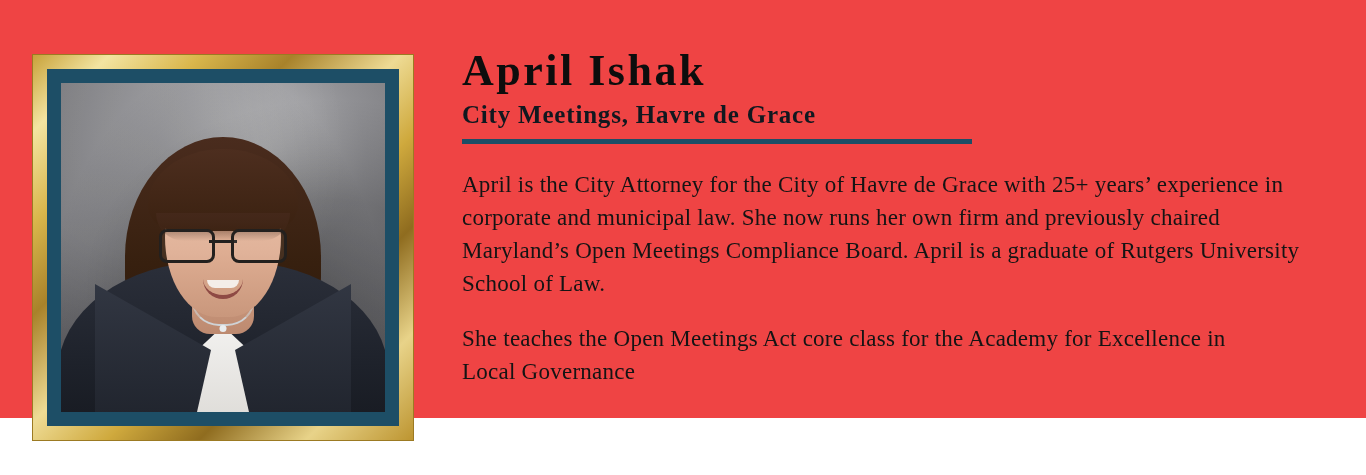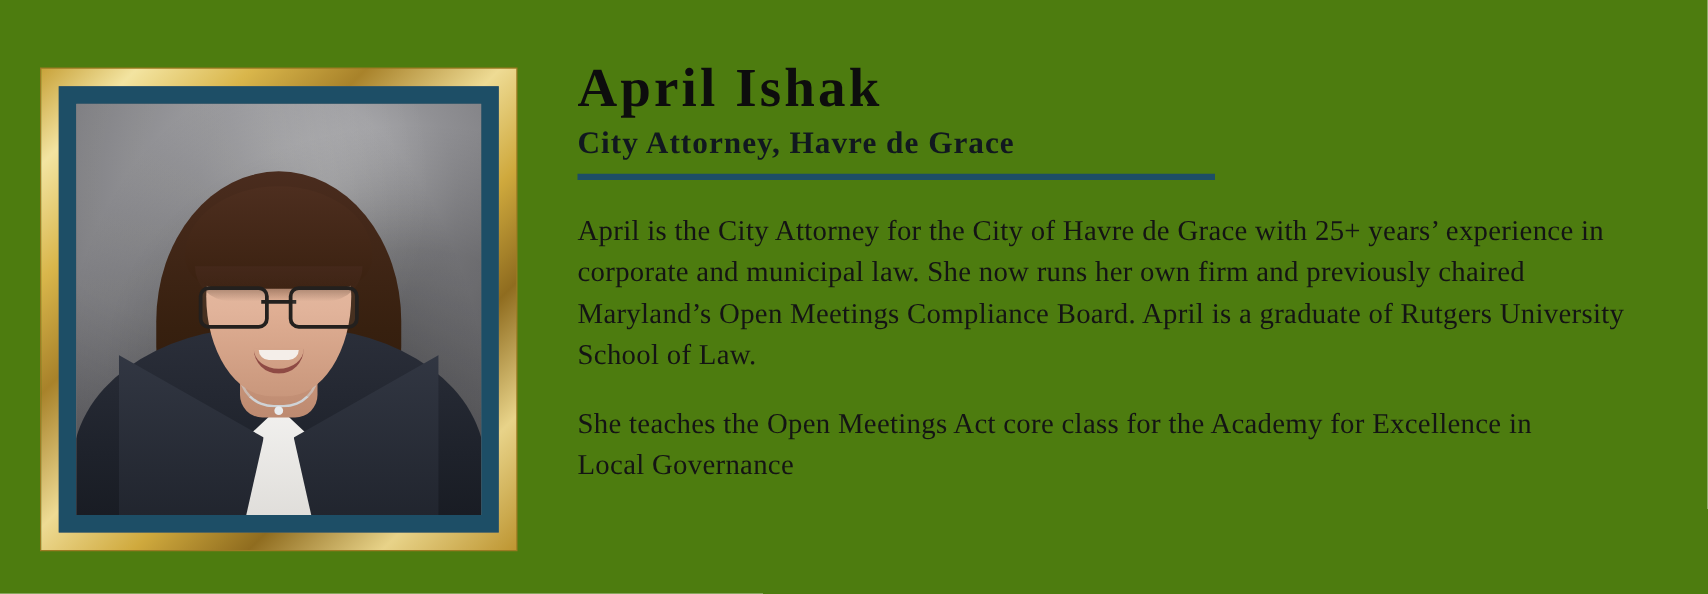--- a/index.html
+++ b/index.html
@@ -9,22 +9,22 @@
   body {
     width: 1366px;
     height: 475px;
     background: #ffffff;
     font-family: "Liberation Serif", serif;
     overflow: hidden;
   }
   .slide {
     position: relative;
     width: 1366px;
-    height: 475px;
-    background: #4d7c0f;
+    height: 418px;
+    background: #ef4444;
   }
 
   
   .portrait-wrap {
     position: absolute;
     left: 33px;
     top: 55px;
     width: 380px;
     height: 385px;
     padding: 14px;
@@ -307,19 +307,19 @@
           <div class="lens right"></div>
         </div>
         <div class="teeth"></div>
         <div class="smile"></div>
       </div>
     </div>
   </div>
 
   <div class="text-col">
     <h1 class="name">April Ishak</h1>
-    <h2 class="role">City Attorney, Havre de Grace</h2>
+    <h2 class="role">City Meetings, Havre de Grace</h2>
     <div class="rule"></div>
     <p class="para first">April is the City Attorney for the City of Havre de Grace with 25+ years’ experience in corporate and municipal law. She now runs her own firm and previously chaired Maryland’s Open Meetings Compliance Board. April is a graduate of Rutgers University School of Law.</p>
     <p class="para second">She teaches the Open Meetings Act core class for the Academy for Excellence in Local Governance</p>
   </div>
 
 </div>
 
 </body></html>

